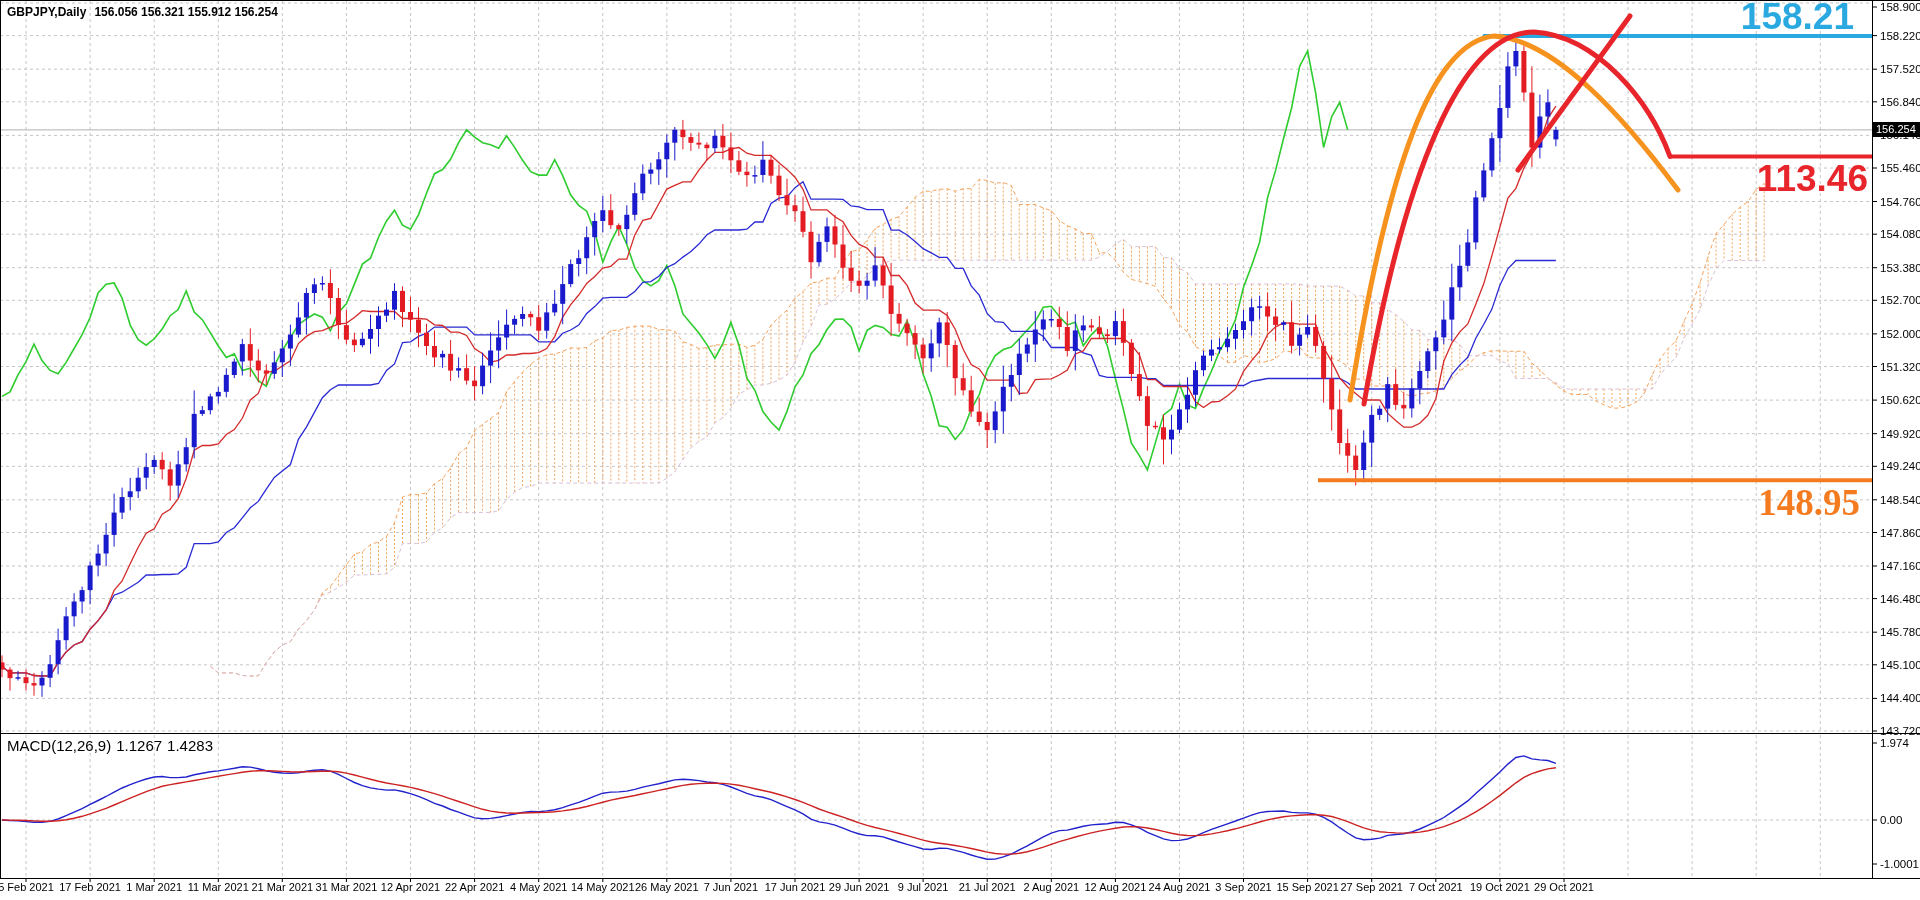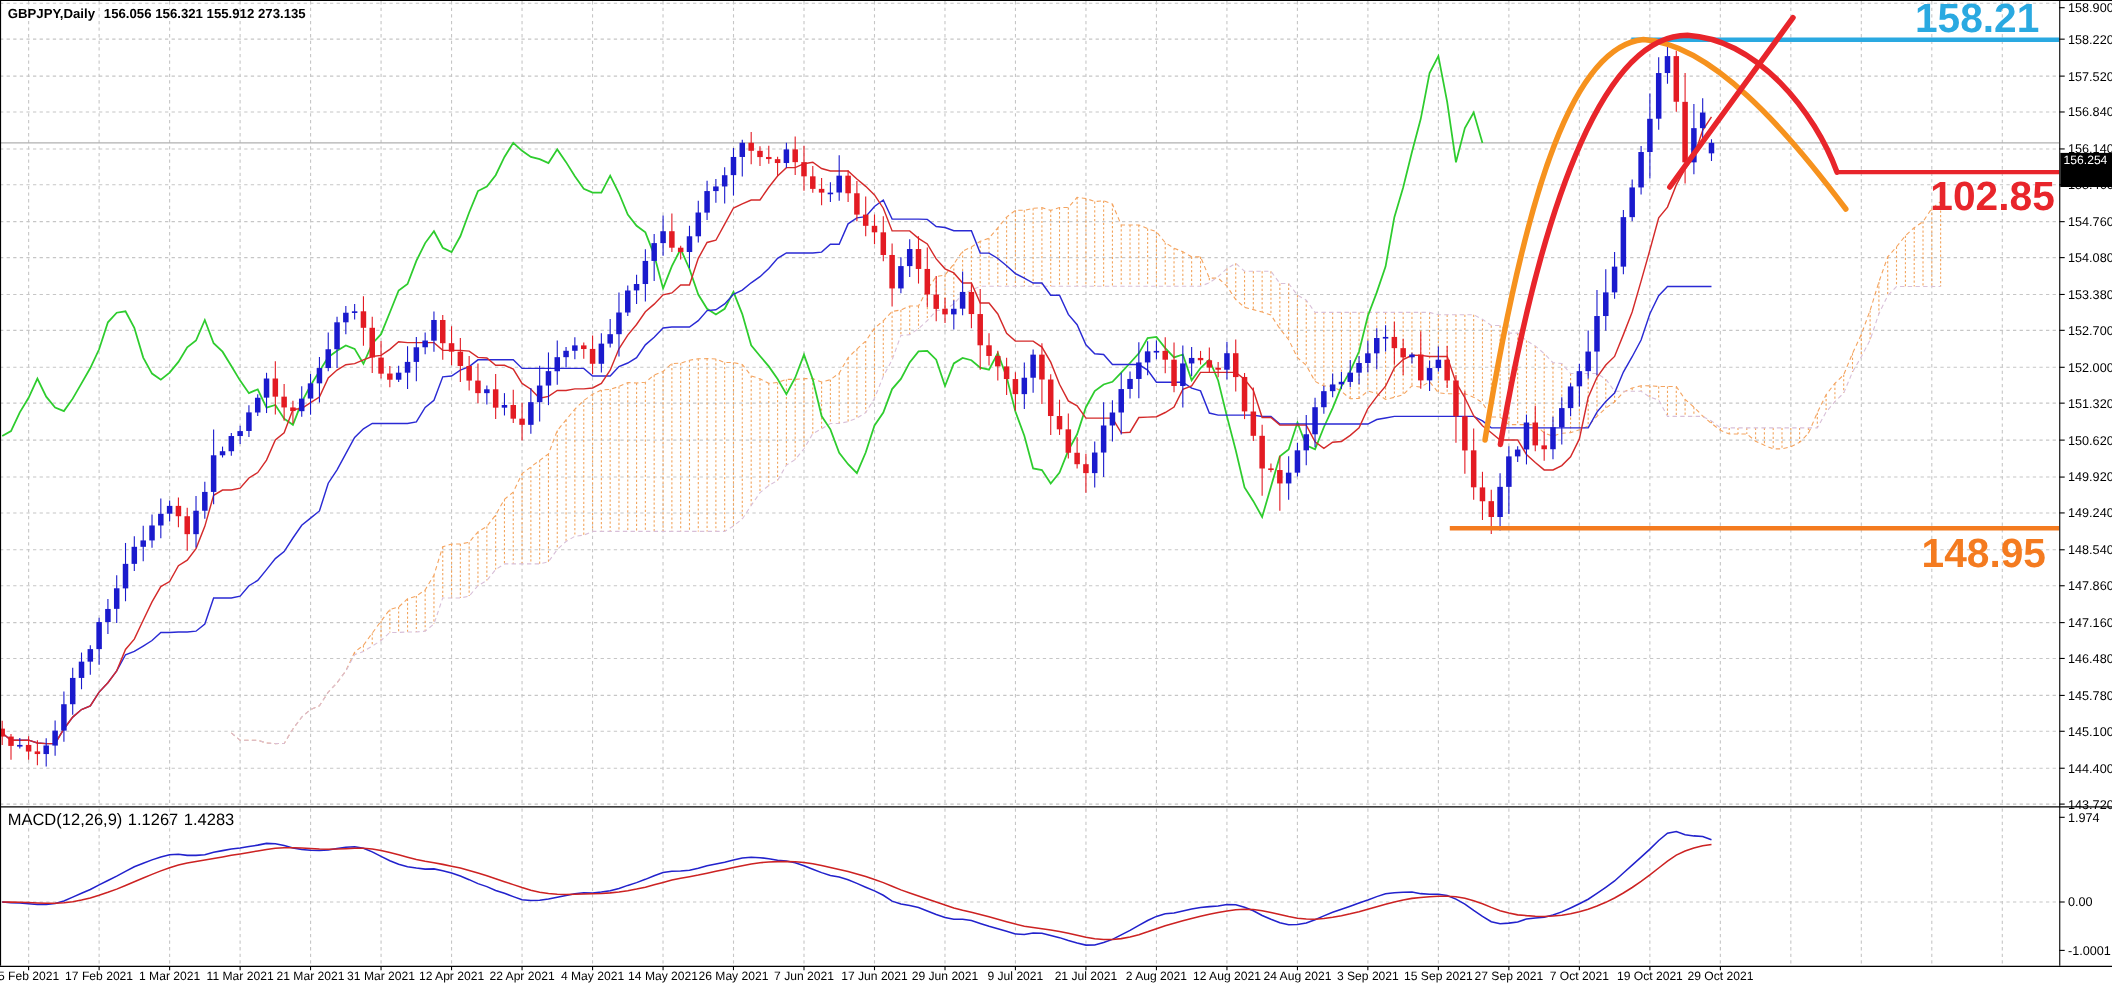--- a/index.html
+++ b/index.html
@@ -7,23 +7,23 @@
          font-family:"Liberation Sans",sans-serif;}
   #chart-svg{position:absolute;left:0;top:0;}
   .ovl{position:absolute;white-space:nowrap;}
   #title{left:7px;top:5px;font-size:12px;font-weight:600;color:#000;}
   #title .vals{font-weight:600;margin-left:8px;}
   #macd-label{left:7px;top:737px;font-size:15px;color:#000;}
   #macd-label .vals{margin-left:5px;}
   .big-label{font-weight:bold;font-size:37px;line-height:1;letter-spacing:0px;}
   #lbl-high{right:66px;top:-2px;}
   #lbl-mid{right:52px;top:160px;}
-  #lbl-low{right:60px;top:484px;}
-  #price-tag{left:1873px;top:122px;width:47px;height:31px;background:#000;color:#fff;
-             font-size:11px;line-height:15px;padding-left:3px;box-sizing:border-box;margin-top:17px;}
+  #lbl-low{right:60px;top:484px;font-family:Liberation Serif, serif;}
+  #price-tag{left:1873px;top:122px;width:47px;height:15px;background:#000;color:#fff;
+             font-size:11px;line-height:15px;padding-left:3px;box-sizing:border-box;}
 </style>
 </head>
 <body>
 
 <div id="stage">
   <svg id="chart-svg" width="1920" height="900">
       <rect x="0" y="0" width="1920" height="900" fill="#ffffff"></rect>
       <g stroke="#c6c6c6" stroke-width="1" stroke-dasharray="3 3">
         <line x1="26.03" y1="1" x2="26.03" y2="733"></line>
         <line x1="26.03" y1="735" x2="26.03" y2="878"></line>
@@ -813,25 +813,25 @@
         <line x1="1435.8" y1="879" x2="1435.8" y2="882" stroke="#000"></line>
         <text x="1435.8" y="891">7 Oct 2021</text>
         <line x1="1499.9" y1="879" x2="1499.9" y2="882" stroke="#000"></line>
         <text x="1499.9" y="891">19 Oct 2021</text>
         <line x1="1564.0" y1="879" x2="1564.0" y2="882" stroke="#000"></line>
         <text x="1564.0" y="891">29 Oct 2021</text>
       </g>
     </svg>
 
   <div id="title" class="ovl">
-    <span>GBPJPY,Daily</span><span class="vals">156.056 156.321 155.912 273.135</span>
+    <span>GBPJPY,Daily</span><span class="vals">156.056 156.321 155.912 156.254</span>
   </div>
 
   <div id="macd-label" class="ovl">
     <span>MACD(12,26,9)</span><span class="vals">1.1267</span><span class="vals">1.4283</span>
   </div>
 
   <div id="lbl-high" class="ovl big-label" style="color: rgb(42, 169, 225);">158.21</div>
-  <div id="lbl-mid" class="ovl big-label" style="color: rgb(232, 37, 43);">102.85</div>
+  <div id="lbl-mid" class="ovl big-label" style="color: rgb(232, 37, 43);">113.46</div>
   <div id="lbl-low" class="ovl big-label" style="color: rgb(244, 123, 32);">148.95</div>
 
   <div id="price-tag" class="ovl">156.254</div>
 </div>
 
 </body></html>

